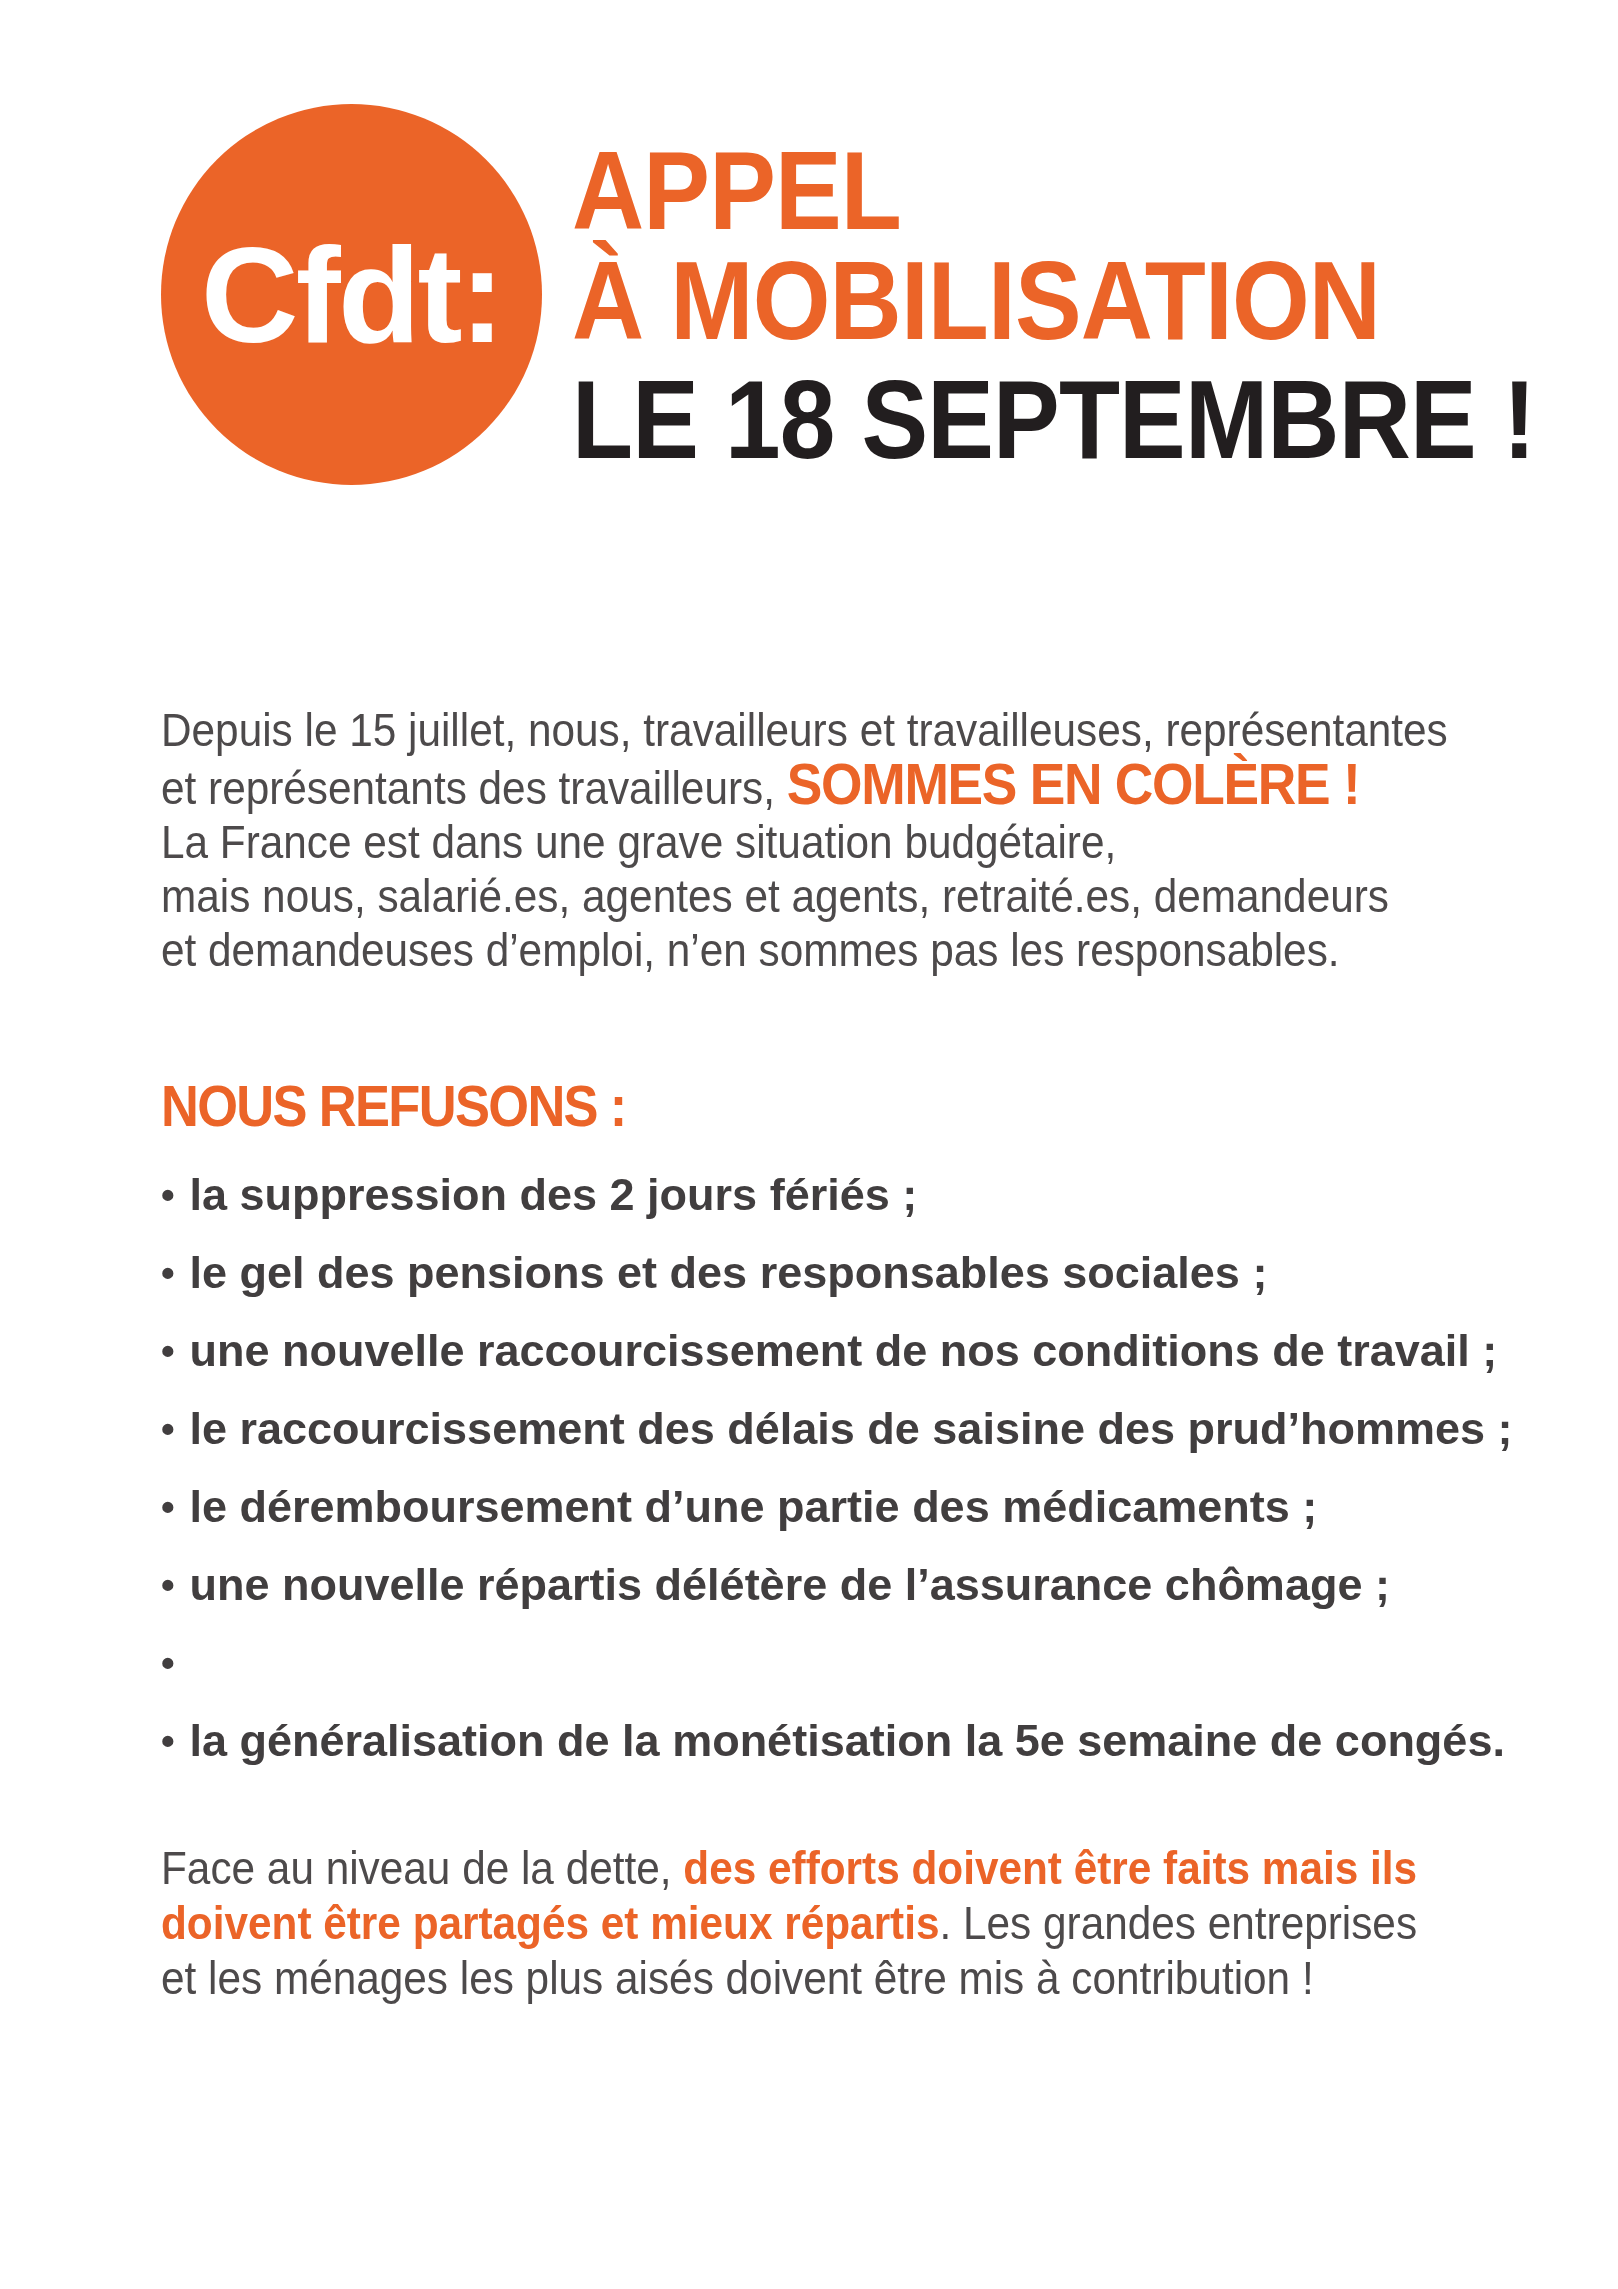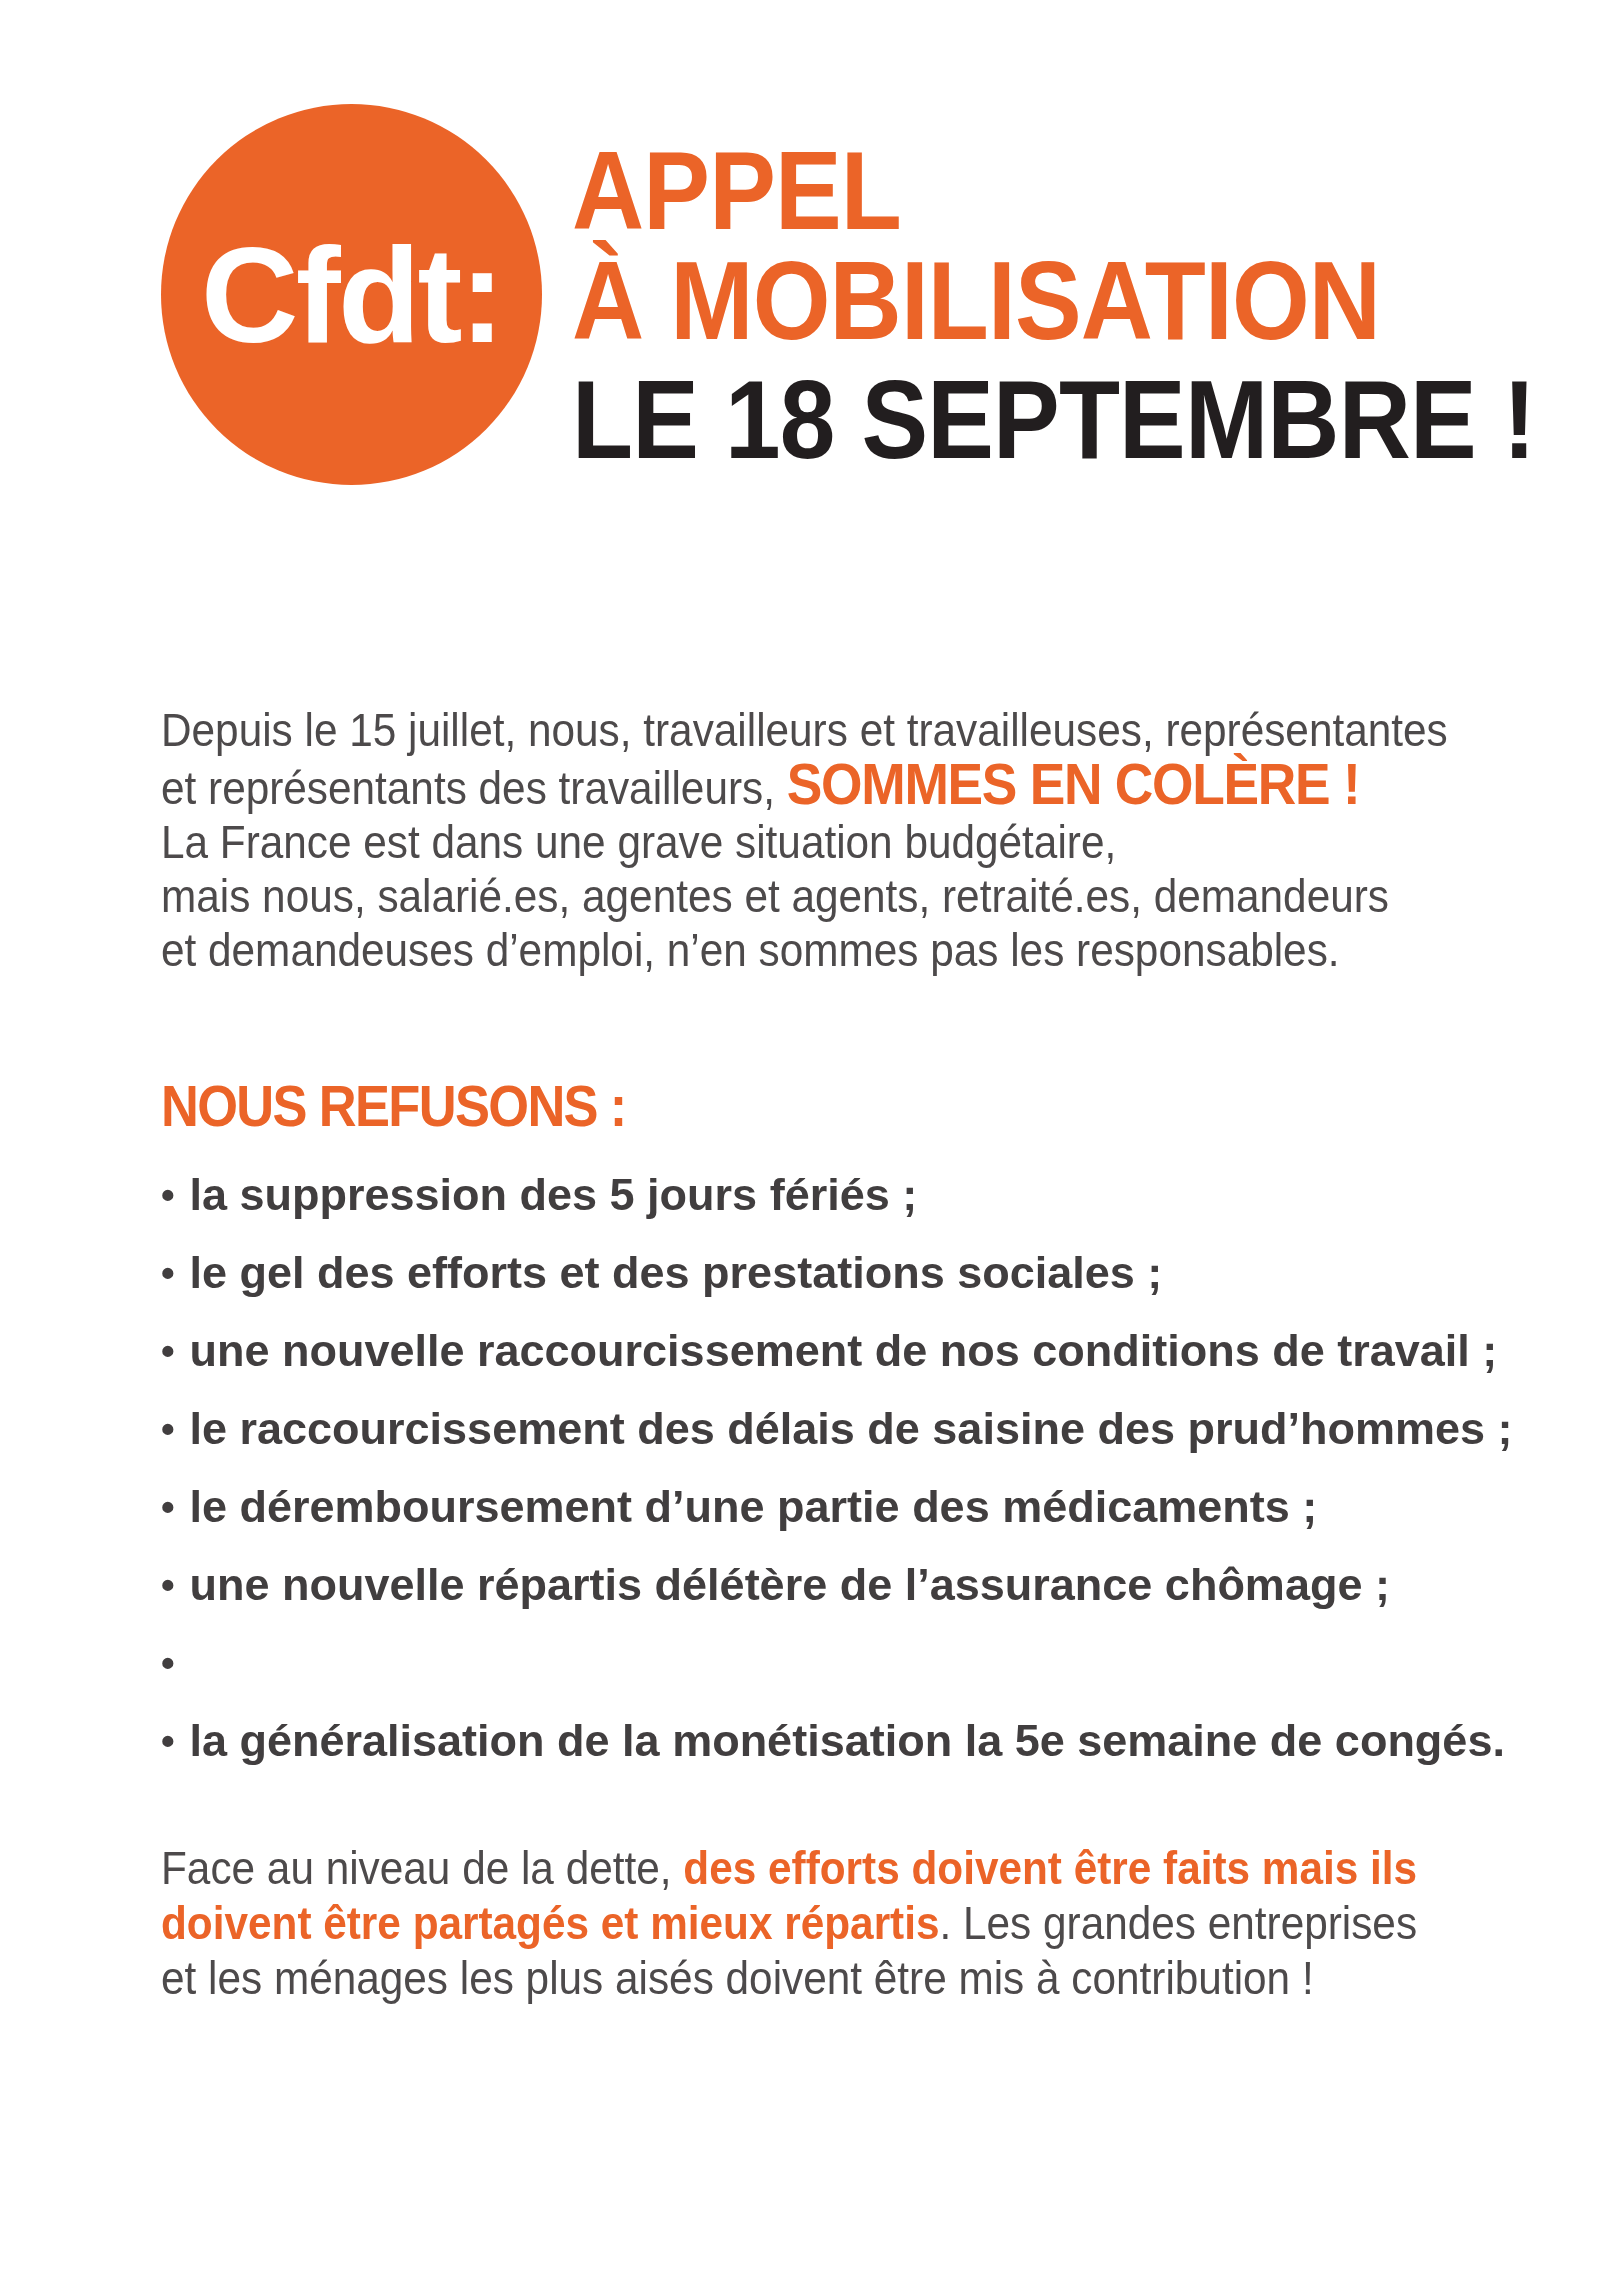--- a/index.html
+++ b/index.html
@@ -145,25 +145,25 @@
     <div class="line">La France est dans une grave situation budgétaire,</div>
     <div class="line">mais nous, salarié.es, agentes et agents, retraité.es, demandeurs</div>
     <div class="line">et demandeuses d’emploi, n’en sommes pas les responsables.</div>
   </section>
 
   <h2 class="refusals-heading">NOUS REFUSONS :</h2>
 
   <ul class="refusals">
     <li class="refusal-item">
       <span class="bullet">•</span>
-      <span class="item-text">la suppression des 5 jours fériés ;</span>
+      <span class="item-text">la suppression des 2 jours fériés ;</span>
     </li>
     <li class="refusal-item">
       <span class="bullet">•</span>
-      <span class="item-text">le gel des efforts et des prestations sociales ;</span>
+      <span class="item-text">le gel des pensions et des responsables sociales ;</span>
     </li>
     <li class="refusal-item">
       <span class="bullet">•</span>
       <span class="item-text">une nouvelle raccourcissement de nos conditions de travail ;</span>
     </li>
     <li class="refusal-item">
       <span class="bullet">•</span>
       <span class="item-text">le raccourcissement des délais de saisine des prud’hommes ;</span>
     </li>
     <li class="refusal-item">

